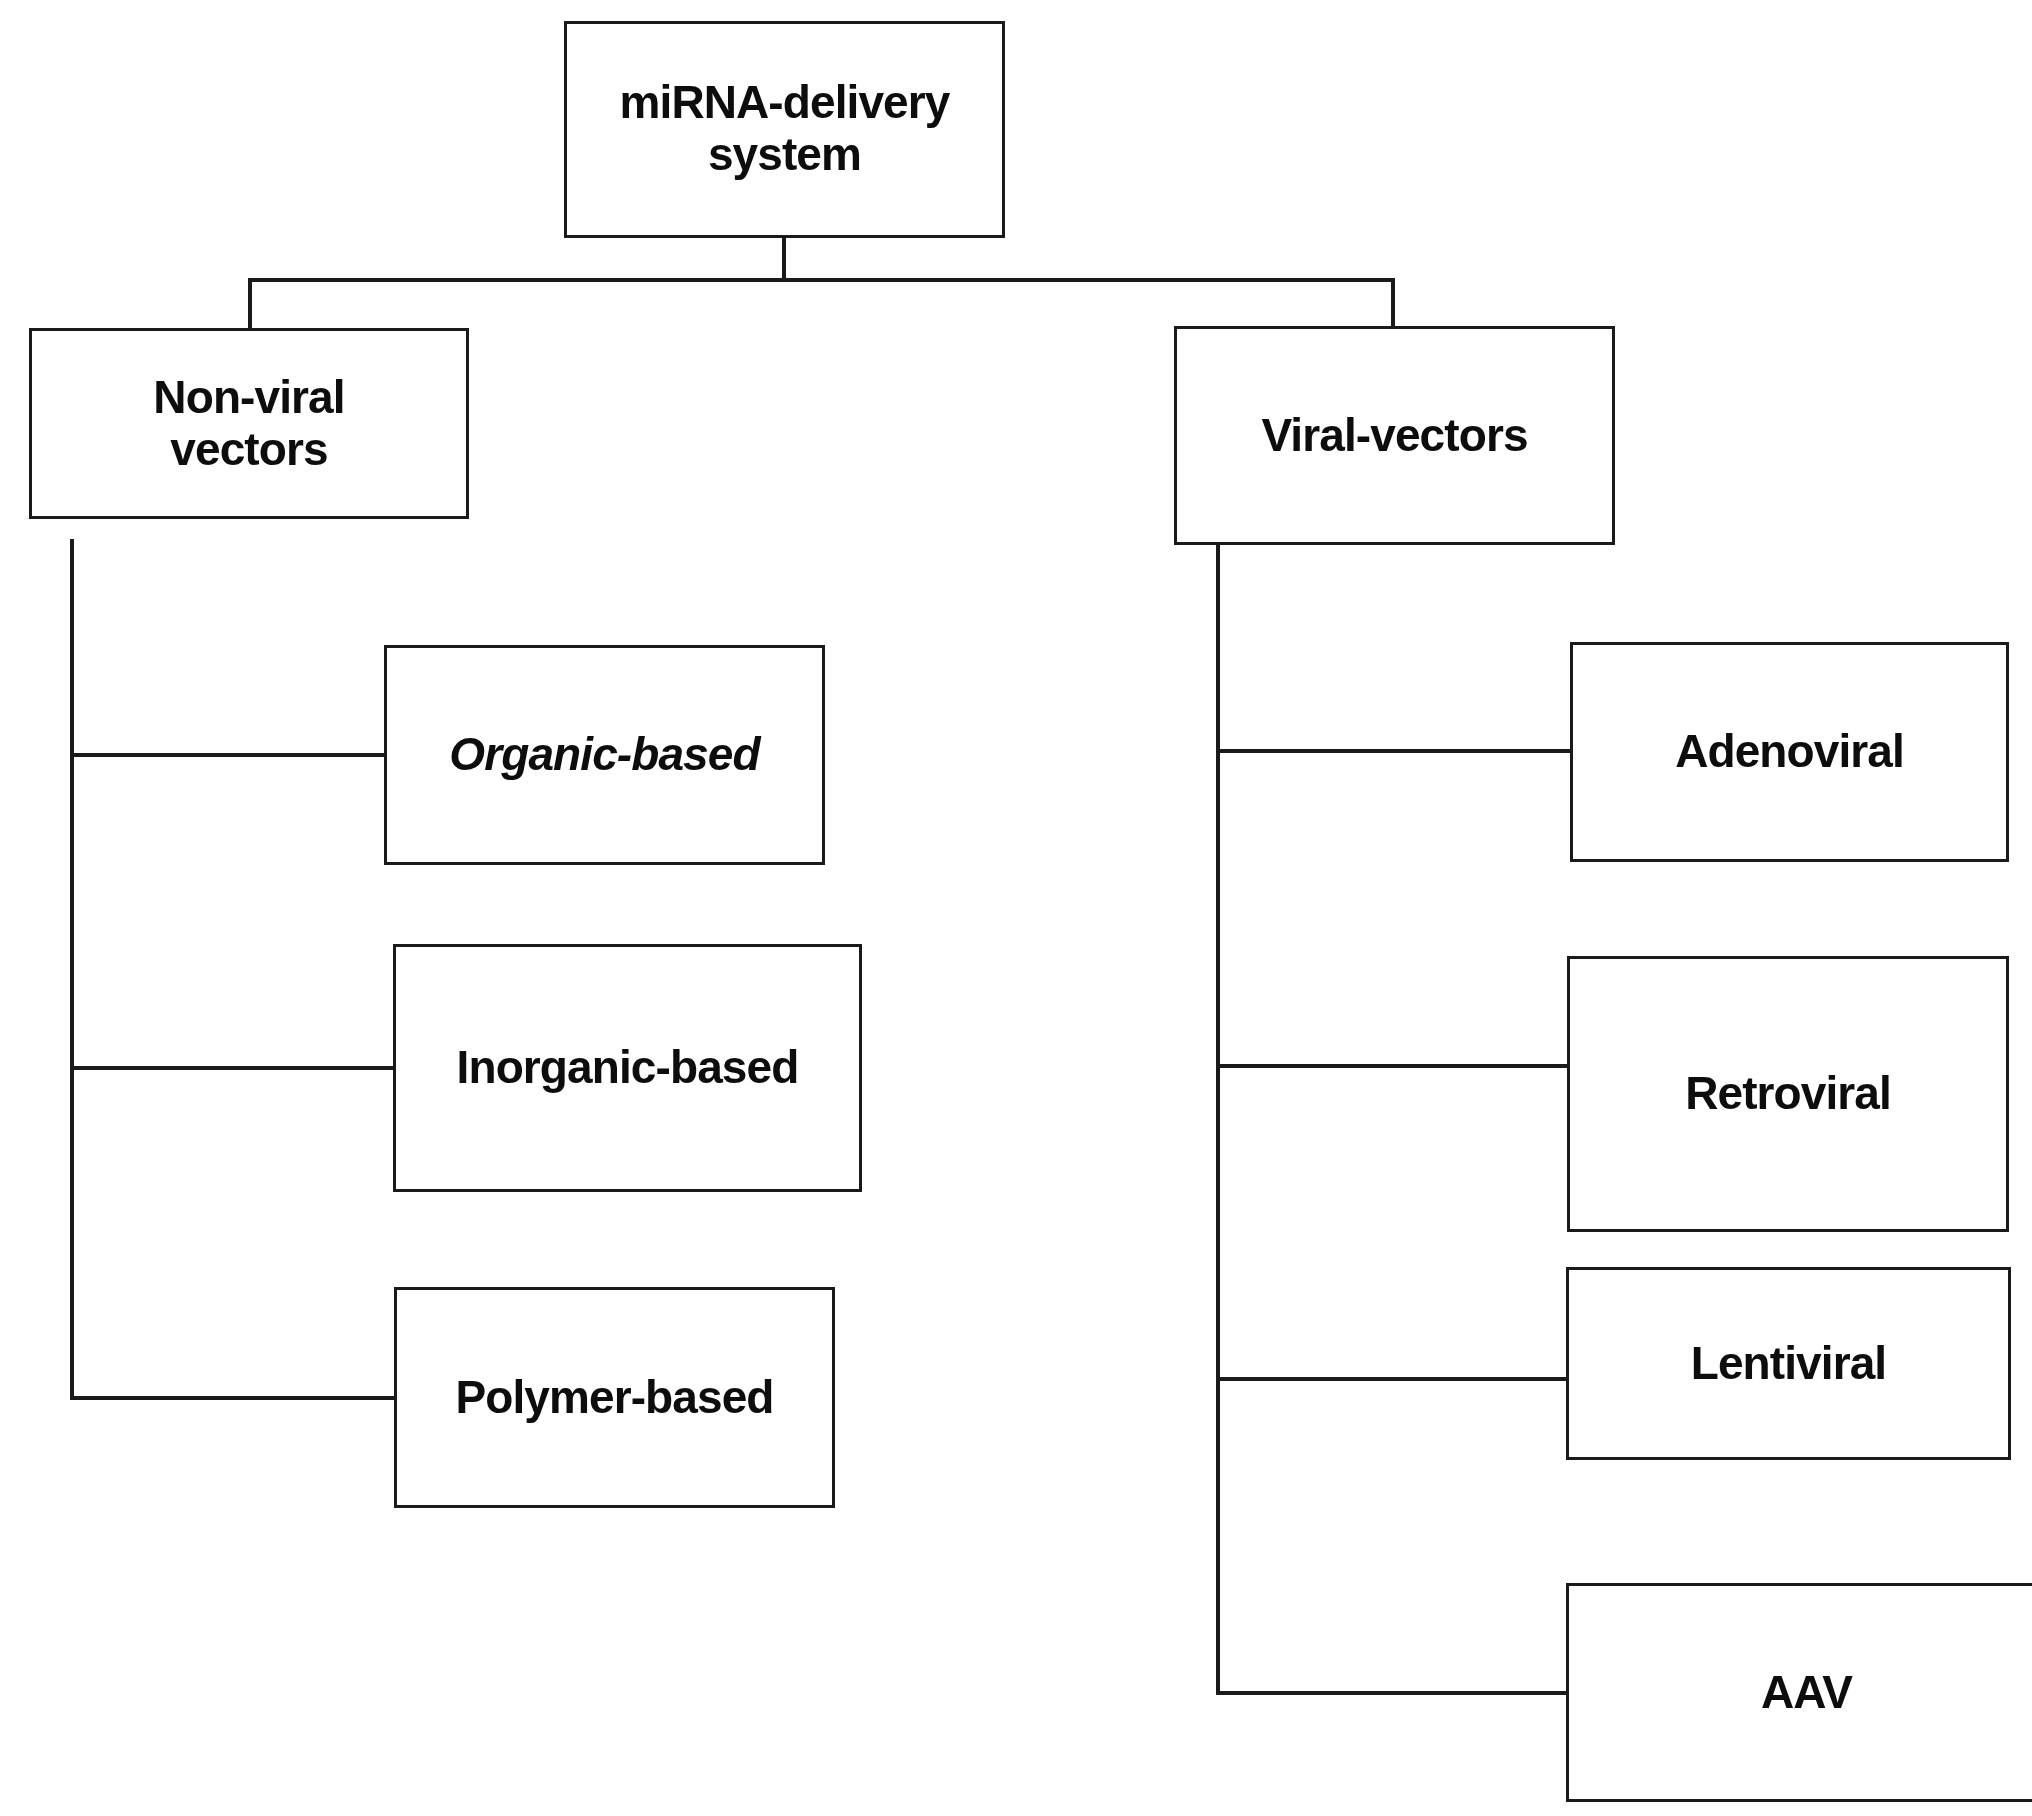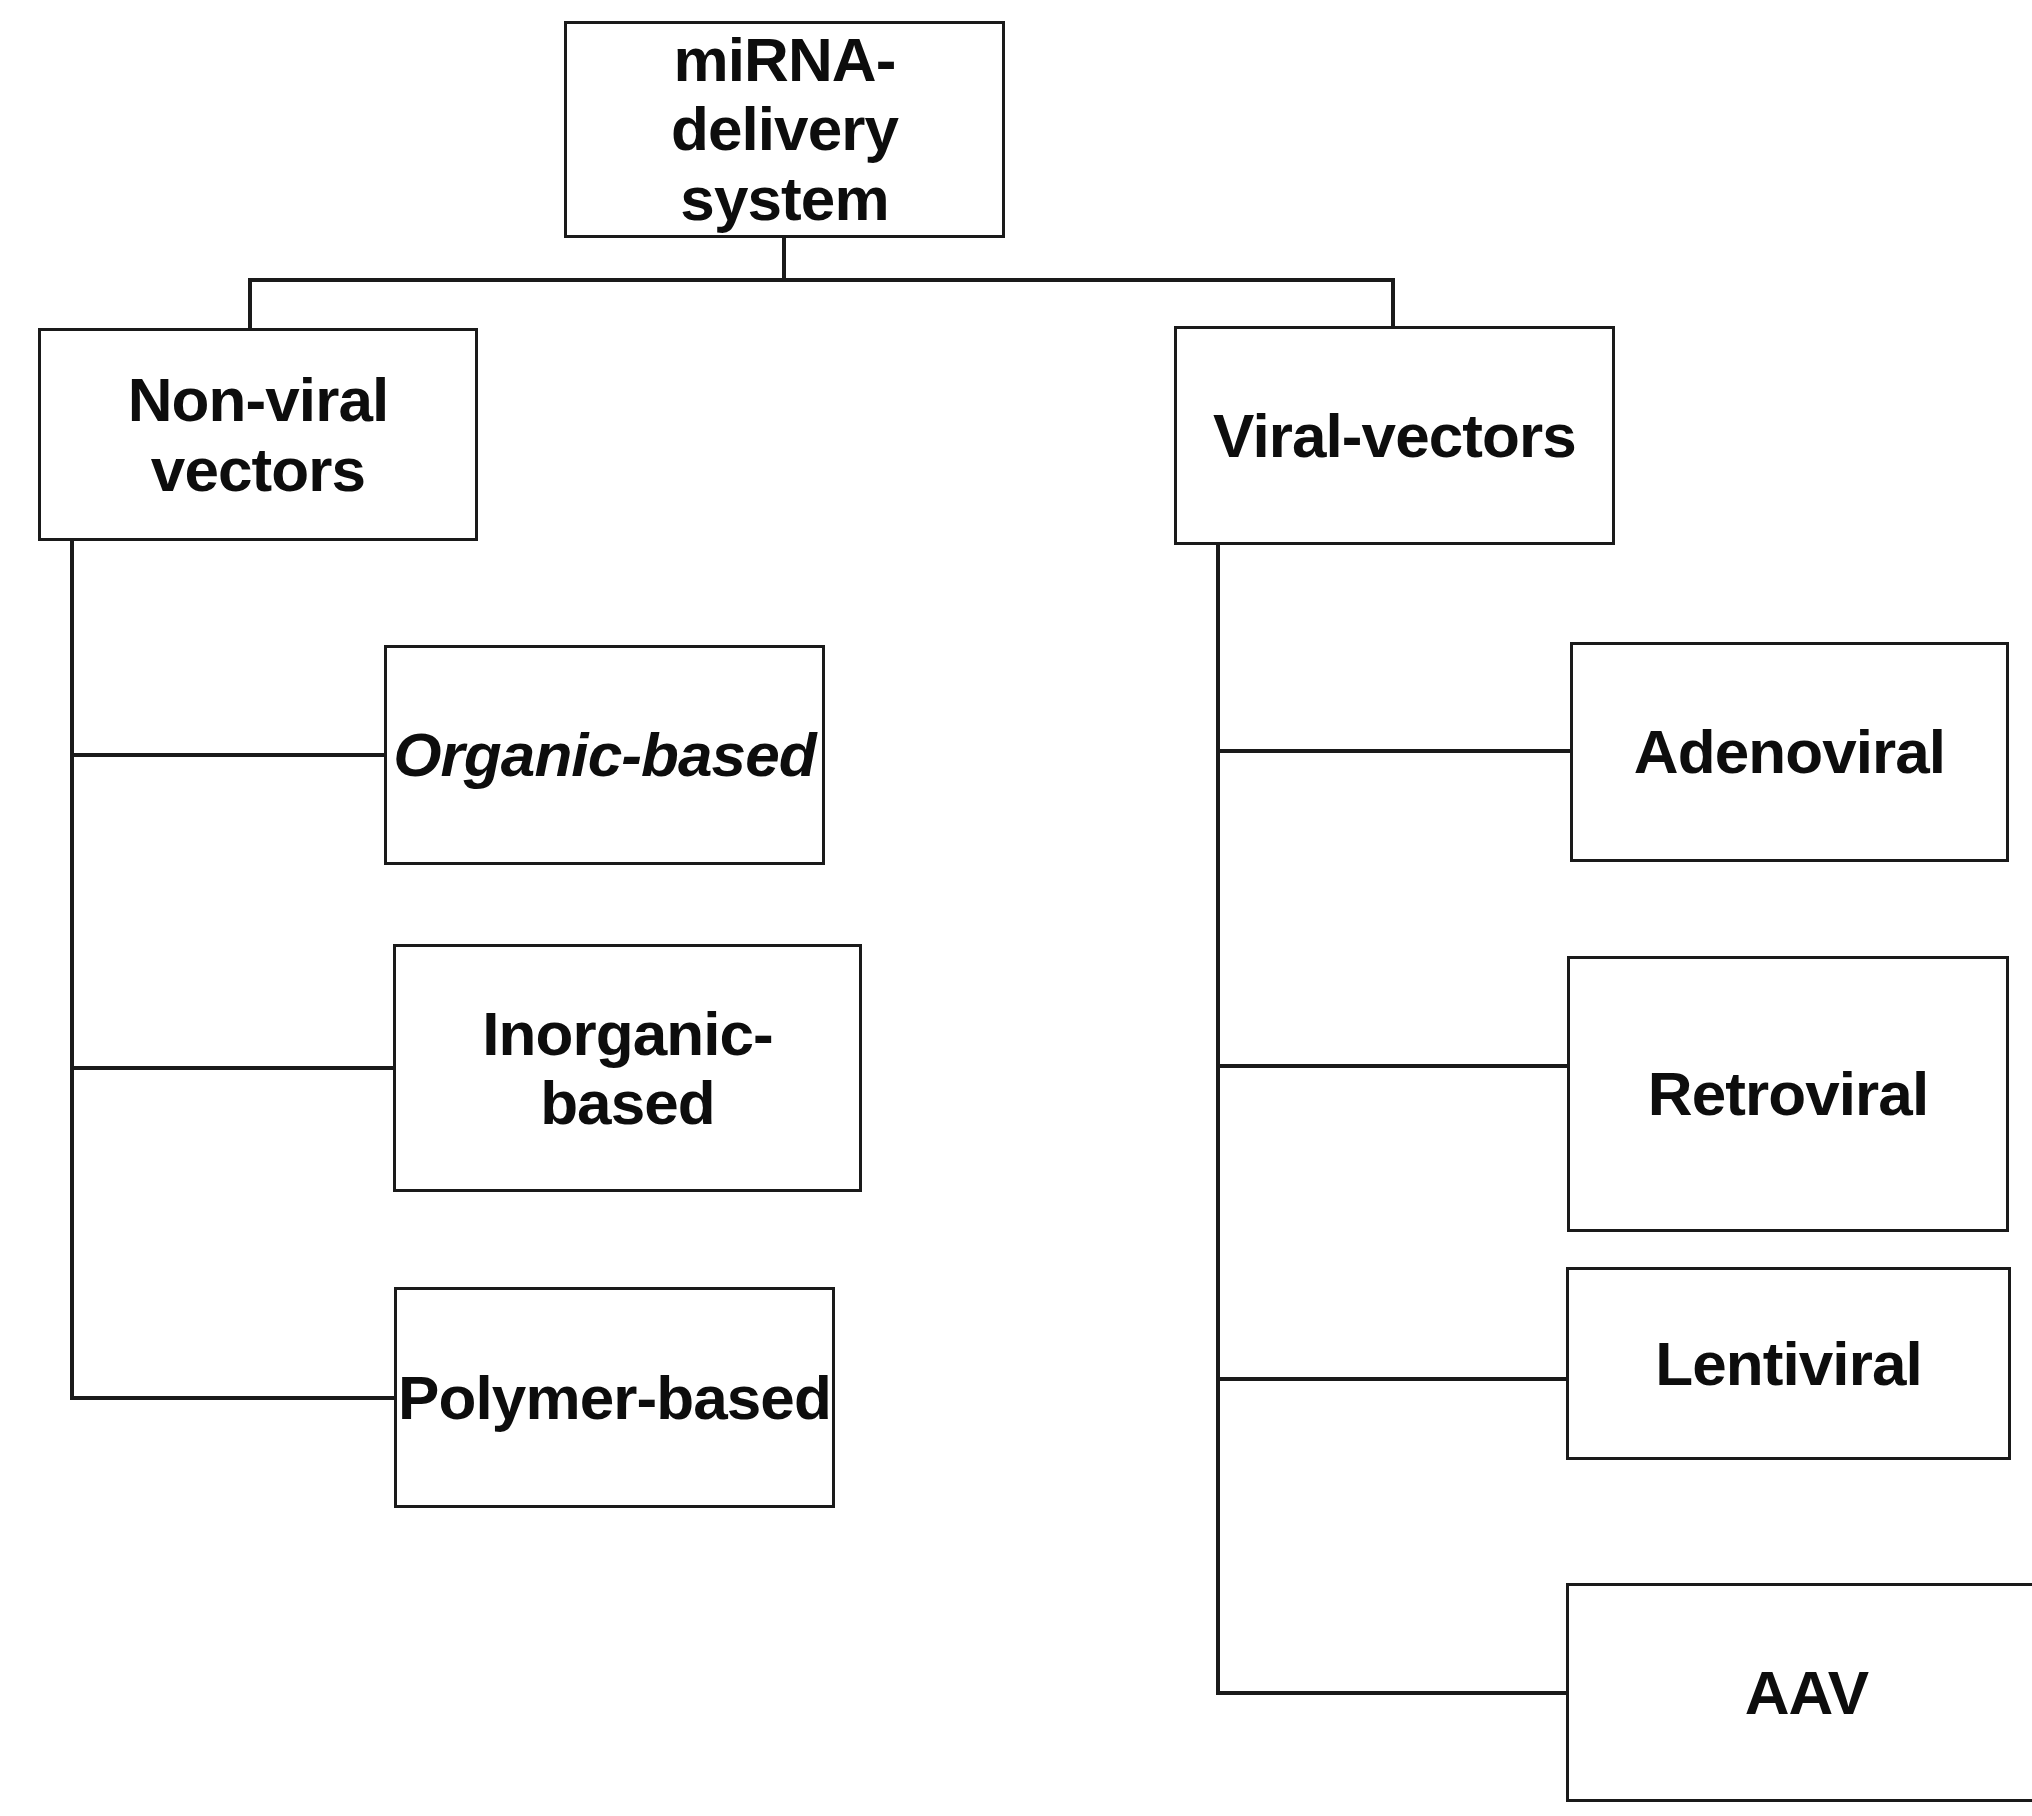--- a/index.html
+++ b/index.html
@@ -18,34 +18,34 @@
   .node {
     position: absolute;
     box-sizing: border-box;
     background: var(--fill, #ffffff);
     border: 3.7px solid var(--line, #1a1a1a);
     display: flex;
     align-items: center;
     justify-content: center;
     text-align: center;
     font-weight: bold;
-    font-size: 62px;
+    font-size: 46px;
     letter-spacing: -0.9px;
     line-height: 1.12;
     color: var(--text, #0d0d0d);
     white-space: pre-line;
   }
   .line {
     position: absolute;
     background: var(--line, #1a1a1a);
   }
 
   
   .n-root       { left: 564px;  top: 20.5px;   width: 441px; height: 217px; }
-  .n-nonviral   { left: 38px;   top: 328px;  width: 440px; height: 213px; }
+  .n-nonviral   { left: 29px;   top: 328px;  width: 440px; height: 191px; }
   .n-viral      { left: 1174px; top: 326px;  width: 441px; height: 219px; }
   .n-organic    { left: 384px;  top: 645px;  width: 441px; height: 220px; font-style: italic; }
   .n-inorganic  { left: 393px;  top: 944px; width: 469px; height: 248px; }
   .n-polymer    { left: 394px;  top: 1287px; width: 441px; height: 221px; }
   .n-adenoviral { left: 1570px; top: 642px;  width: 439px; height: 220px; }
   .n-retroviral { left: 1567px; top: 956px; width: 442px; height: 276px; }
   .n-lentiviral { left: 1566px; top: 1267px; width: 445px; height: 193px; }
   .n-aav        { left: 1566px; top: 1583px; width: 481px; height: 219px; }
 
   

